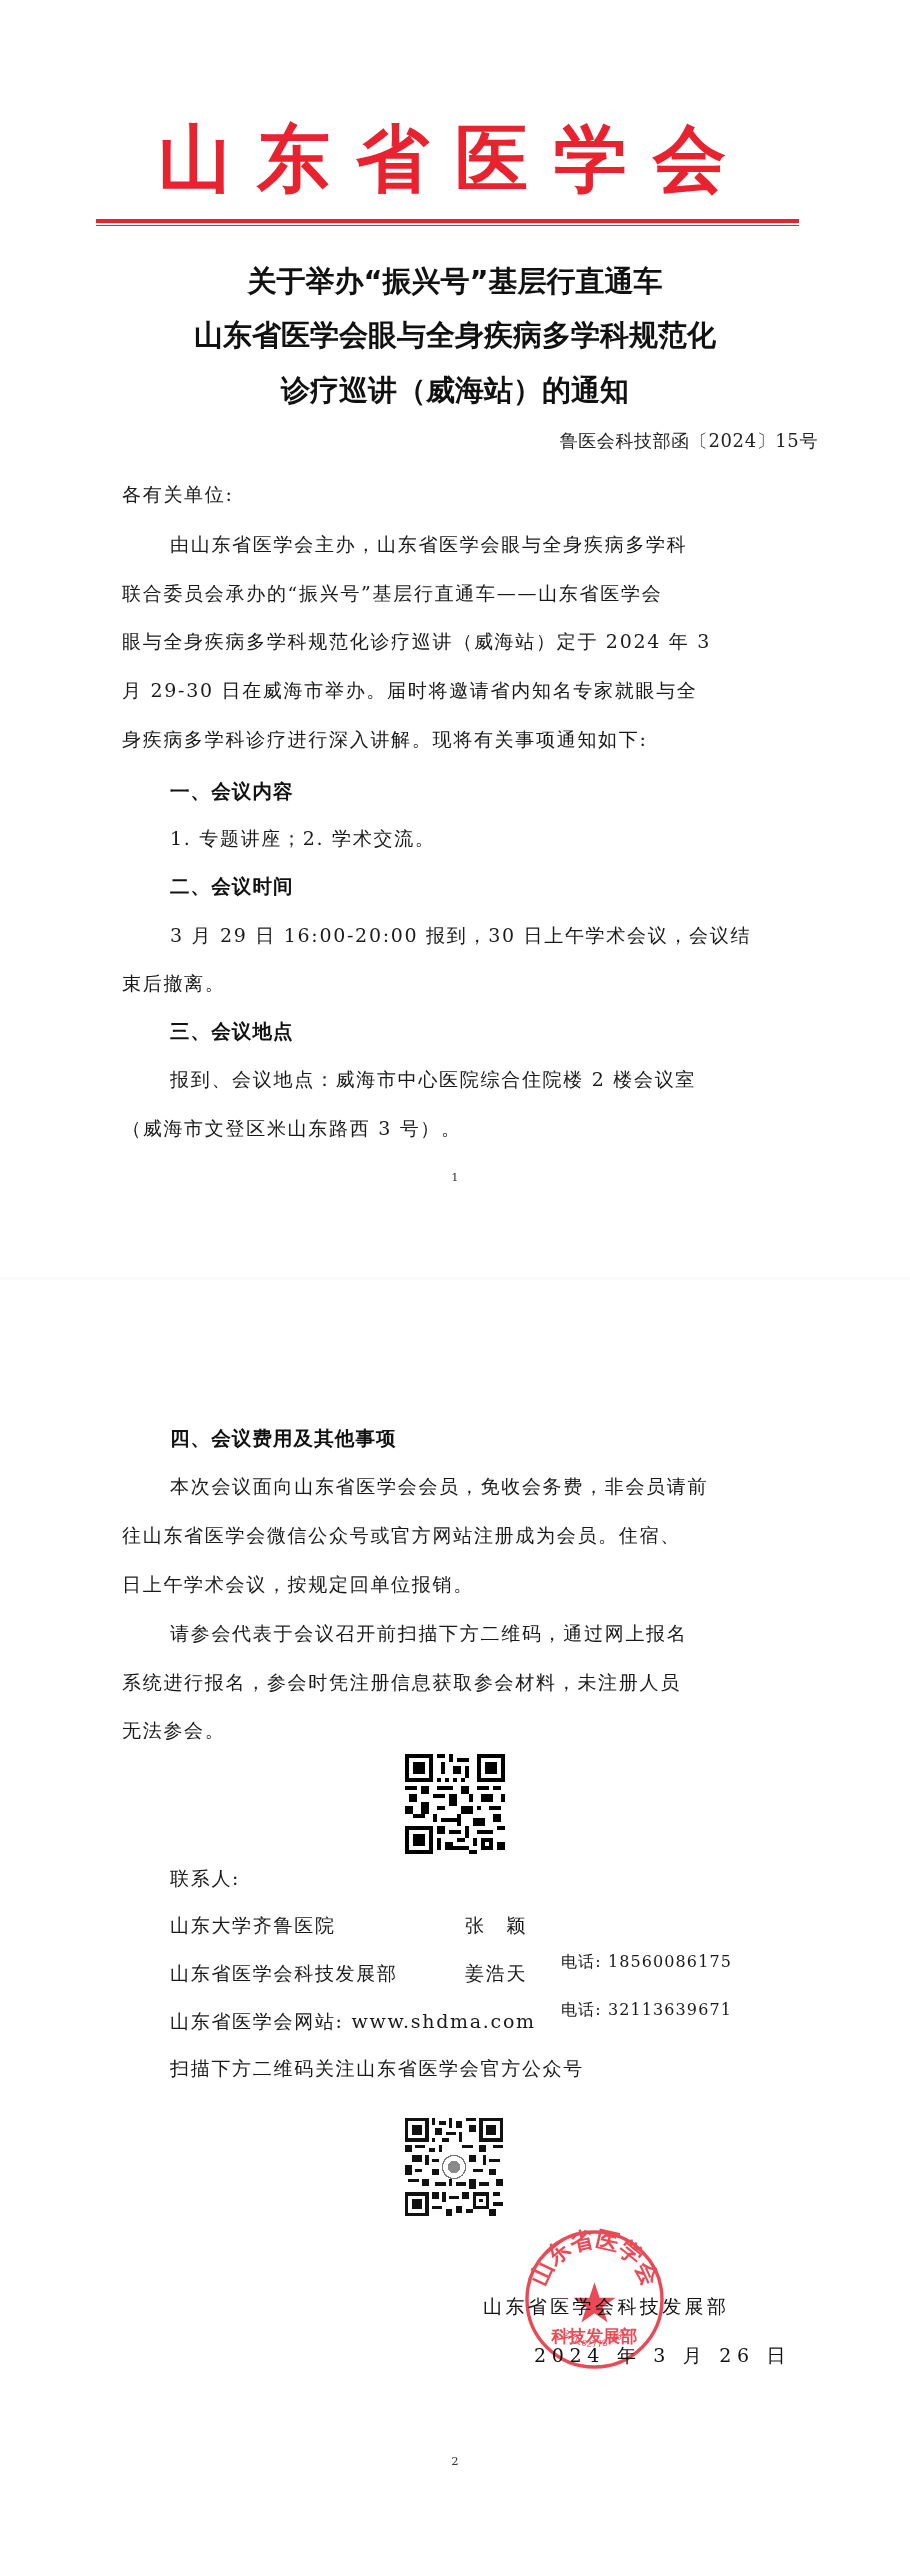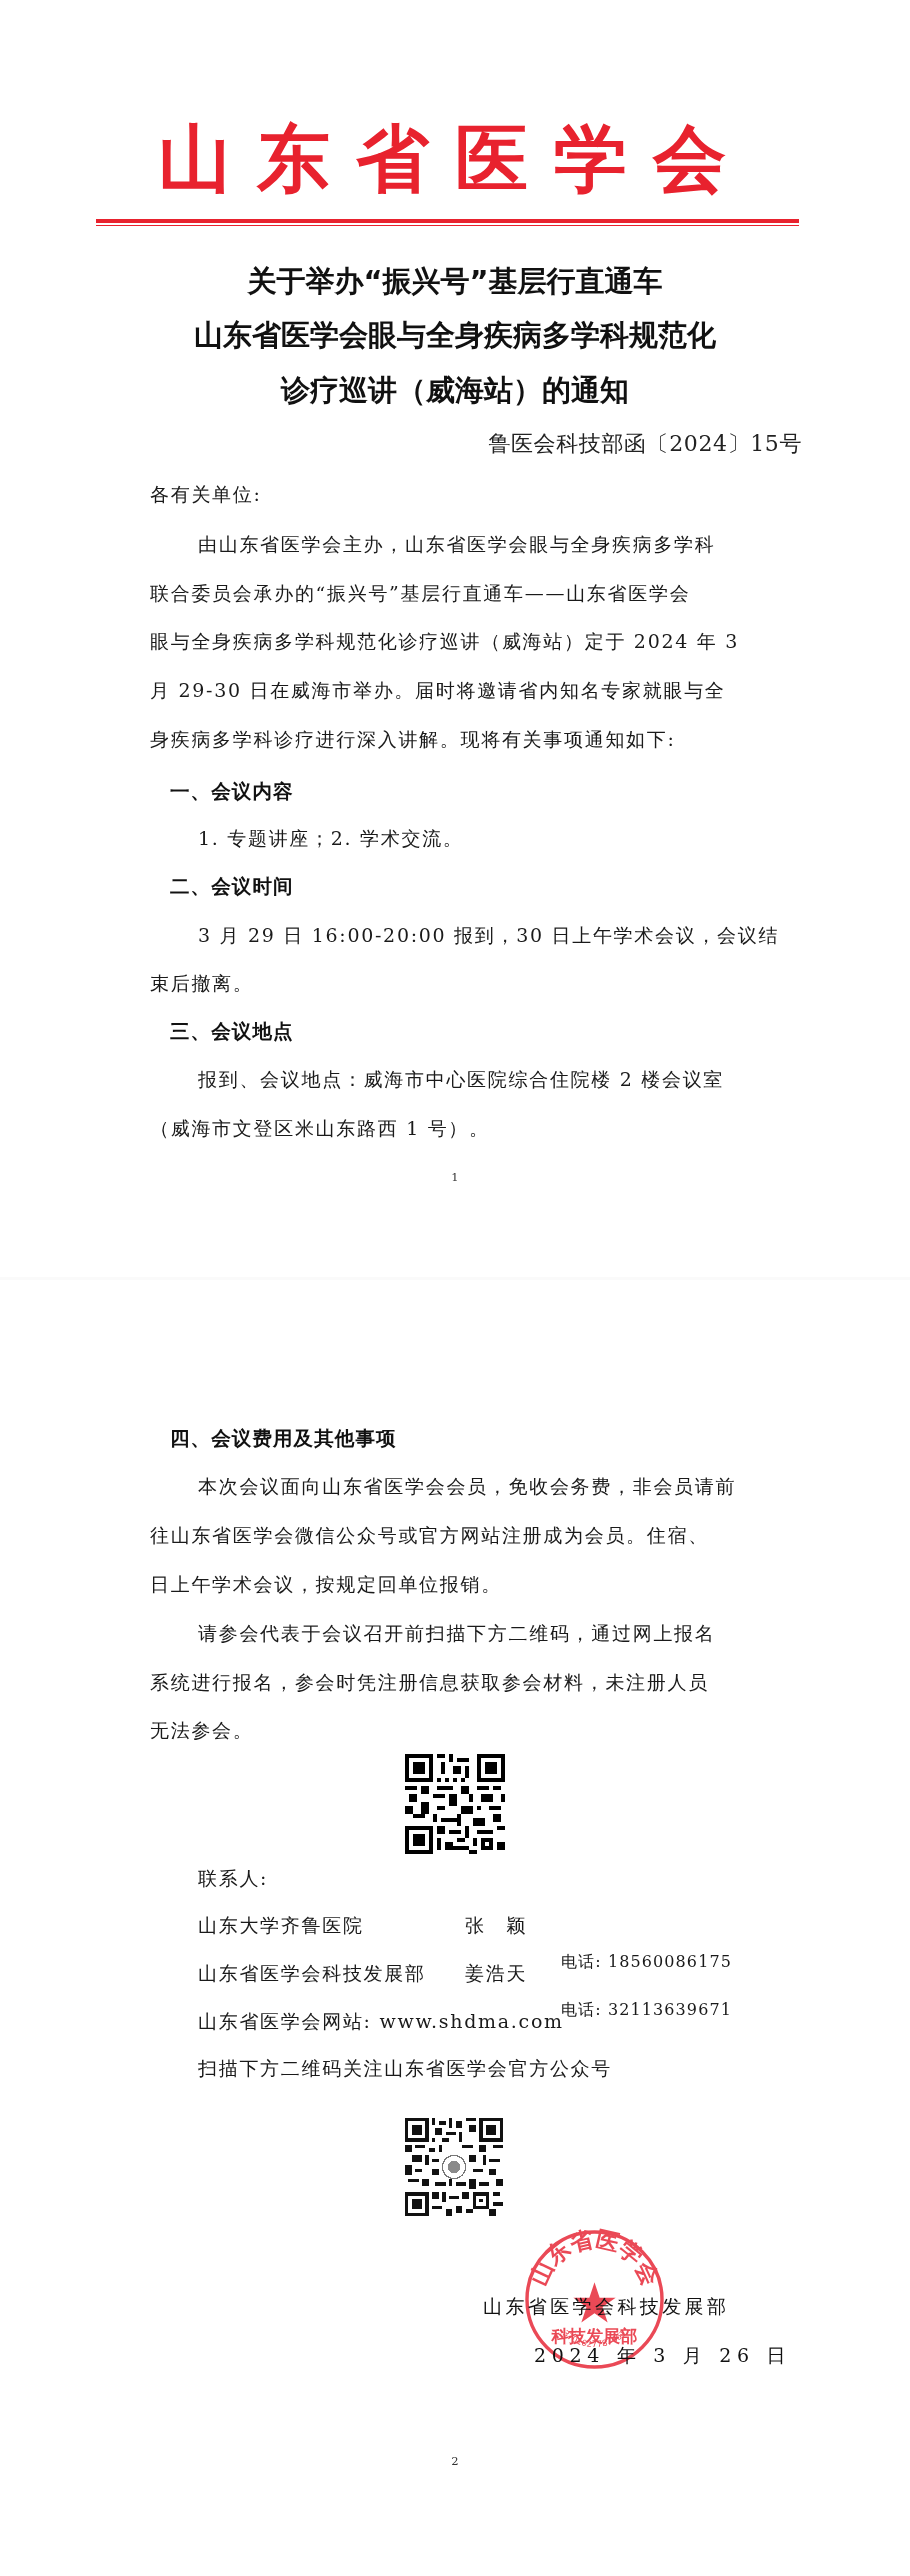--- a/index.html
+++ b/index.html
@@ -16,28 +16,28 @@
   .rule-thick { left: 96px; top: 219px; width: 703px; height: 4px; background: #e8222e; }
   .rule-thin { left: 96px; top: 225px; width: 703px; height: 1.1px; background: #e8222e; }
 
   
   .title-line {
     left: 0; width: 910px; text-align: center;
     font-family: "DejaVu Sans", "Liberation Sans", sans-serif;
     font-size: 29px; font-weight: bold; color: #111; line-height: 37px;
   }
   .doc-number {
-    right: 108px; top: 429px; font-size: 22px; color: #222;
+    right: 92px; top: 429px; font-size: 18px; color: #222;
     font-family: "DejaVu Serif", "Liberation Serif", serif; letter-spacing: 0.6px;
   }
 
   
   .body-line {
     left: 122px; width: 677px; font-size: 19px; line-height: 25px; color: #1a1a1a;
-    font-family: "DejaVu Serif", "Liberation Serif", serif; letter-spacing: 1.7px; white-space: nowrap; margin-left: 28px;
+    font-family: "DejaVu Serif", "Liberation Serif", serif; letter-spacing: 1.7px; white-space: nowrap;
   }
   .indent { left: 170px; }
   .heading {
     left: 170px; font-size: 19.5px; font-weight: bold; color: #111; line-height: 25px;
     font-family: "DejaVu Sans", "Liberation Sans", sans-serif; letter-spacing: 1.1px;
   }
   .page-num {
     left: 0; width: 910px; text-align: center; font-size: 11.5px; color: #333;
     font-family: "DejaVu Serif", "Liberation Serif", serif;
   }
@@ -80,21 +80,21 @@
 
 <div class="abs heading" style="top:779px">一、会议内容</div>
 <div class="abs body-line indent" style="top:826px">1. 专题讲座；2. 学术交流。</div>
 
 <div class="abs heading" style="top:874px">二、会议时间</div>
 <div class="abs body-line indent" style="top:923px">3 月 29 日 16:00-20:00 报到，30 日上午学术会议，会议结</div>
 <div class="abs body-line" style="top:971px">束后撤离。</div>
 
 <div class="abs heading" style="top:1019px">三、会议地点</div>
 <div class="abs body-line indent" style="top:1067px">报到、会议地点：威海市中心医院综合住院楼 2 楼会议室</div>
-<div class="abs body-line" style="top:1116px">（威海市文登区米山东路西 1 号）。</div>
+<div class="abs body-line" style="top:1116px">（威海市文登区米山东路西 3 号）。</div>
 
 <div class="abs page-num" style="top:1170px">1</div>
 
 <div class="abs page-gap"></div>
 
 <div class="abs heading" style="top:1426px">四、会议费用及其他事项</div>
 <div class="abs body-line indent" style="top:1474px">本次会议面向山东省医学会会员，免收会务费，非会员请前</div>
 <div class="abs body-line" style="top:1523px">往山东省医学会微信公众号或官方网站注册成为会员。住宿、</div>
 <div class="abs body-line" style="top:1572px">日上午学术会议，按规定回单位报销。</div>
 <div class="abs body-line indent" style="top:1621px">请参会代表于会议召开前扫描下方二维码，通过网上报名</div>

